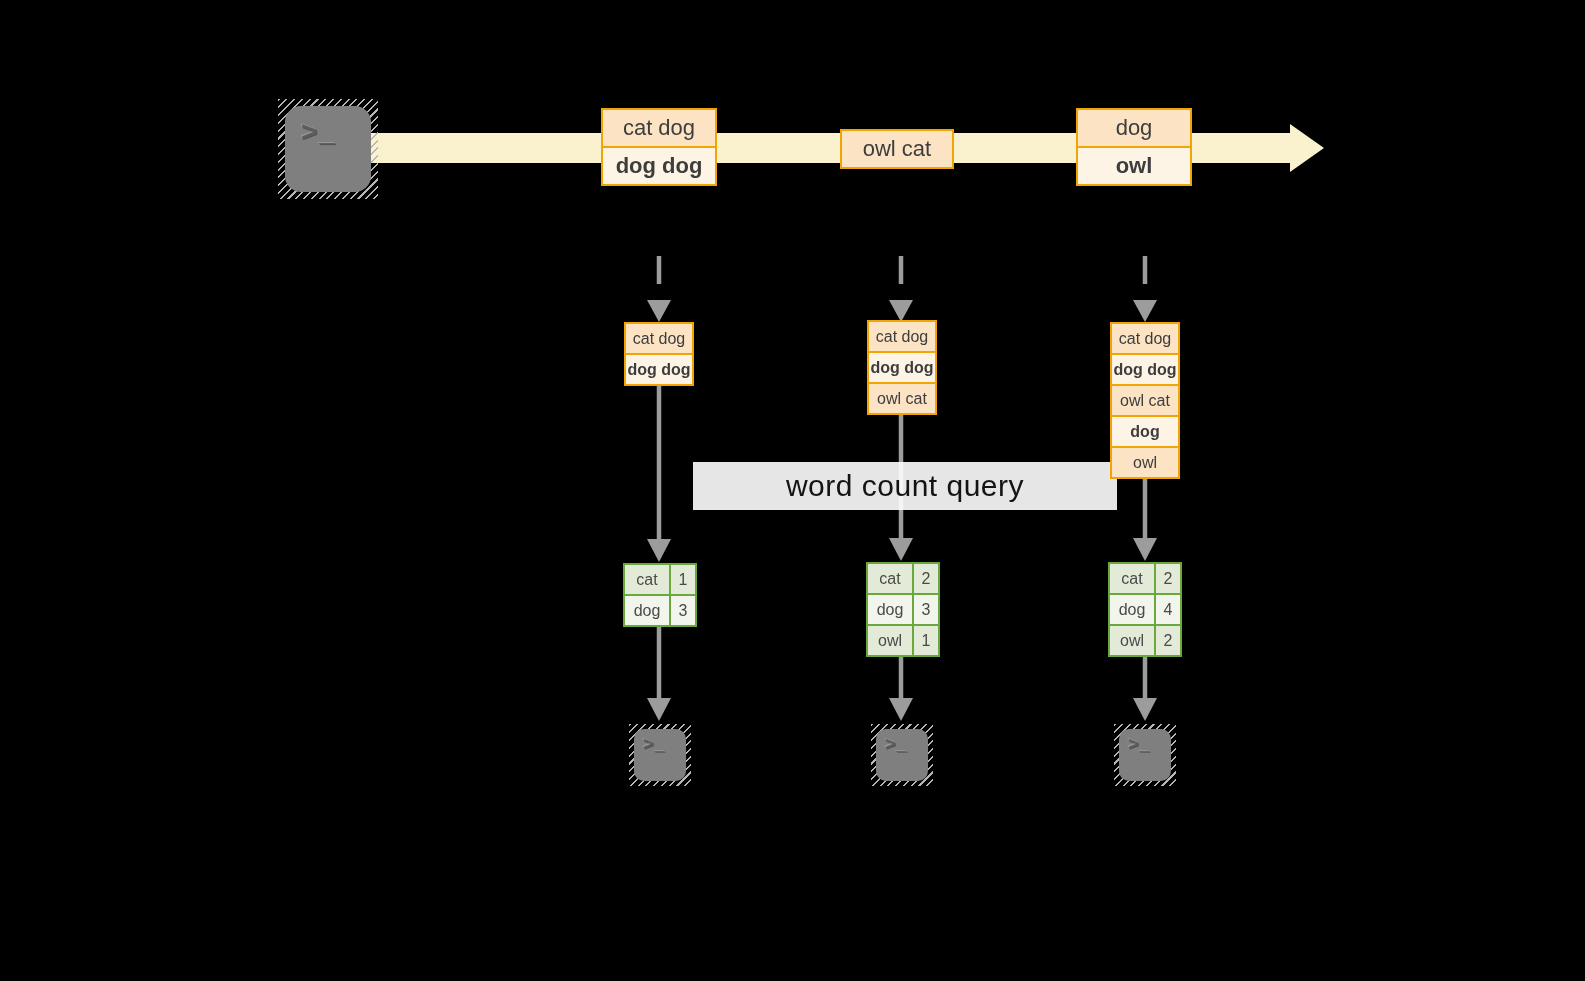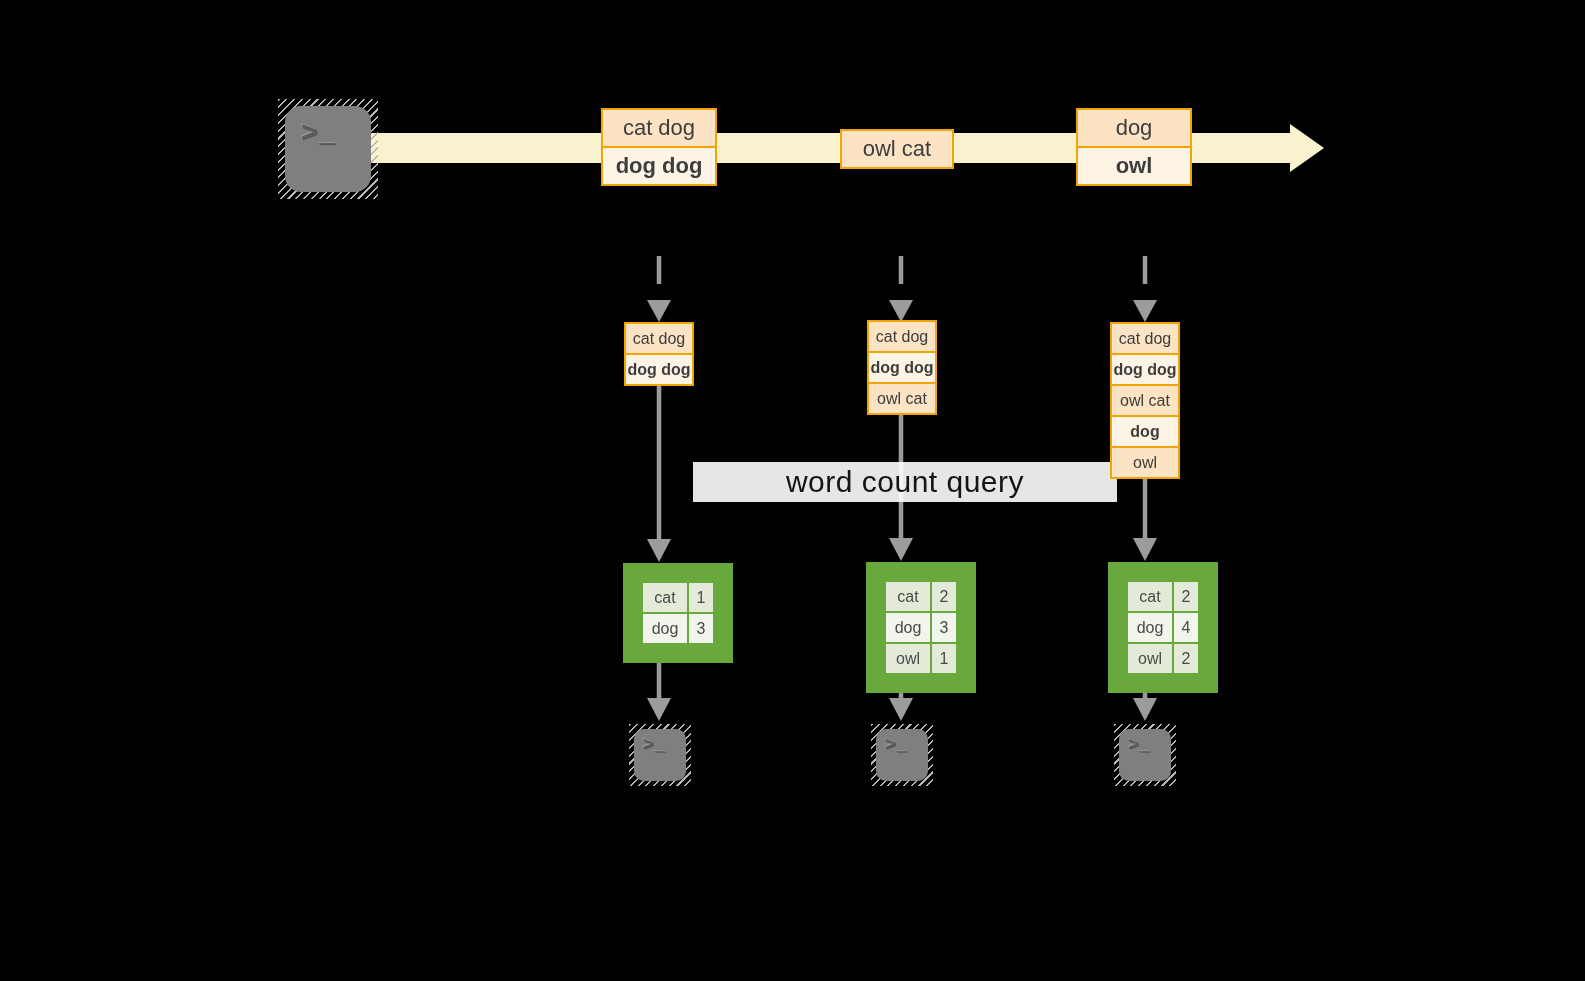--- a/index.html
+++ b/index.html
@@ -33,29 +33,29 @@
 
   
   .stk{position:absolute;background:#F0A502;padding:2px;display:flex;flex-direction:column;gap:2px;z-index:4;}
   .stk .cell{width:66px;height:29px;display:flex;align-items:center;justify-content:center;
              font-size:16px;color:#3d3d3d;}
   .s1{left:624px;top:322px;} .s2{left:867px;top:320px;} .s3{left:1110px;top:322px;}
 
   .peach-dark{background:#FBE3C3;} .peach-light{background:#FDF4E5;font-weight:bold;}
 
   
-  .gtab{position:absolute;background:#69A83D;padding:20px;display:grid;
+  .gtab{position:absolute;background:#69A83D;padding:2px;display:grid;
         grid-template-columns:44px 24px;grid-auto-rows:29px;gap:2px;z-index:4;}
   .gtab .cell{display:flex;align-items:center;justify-content:center;font-size:16px;color:#4a4a4a;}
   .g-dark{background:#E3EBD8;} .g-light{background:#F1F5EB;}
   .stale{color:#7FA05E;}
   .t1{left:623px;top:563px;} .t2{left:866px;top:562px;} .t3{left:1108px;top:562px;}
 
   
-  .qlabel{position:absolute;left:693px;top:462px;width:424px;height:40px;z-index:3;
+  .qlabel{position:absolute;left:693px;top:462px;width:424px;height:48px;z-index:3;
           background:rgba(255,255,255,0.9);display:flex;align-items:center;justify-content:center;
           font-size:30px;color:#141414;letter-spacing:0.5px;}
 
   
   .arrows{position:absolute;left:0;top:0;z-index:2;pointer-events:none;}
 </style>
 </head>
 <body>
 
 <div class="canvas">

